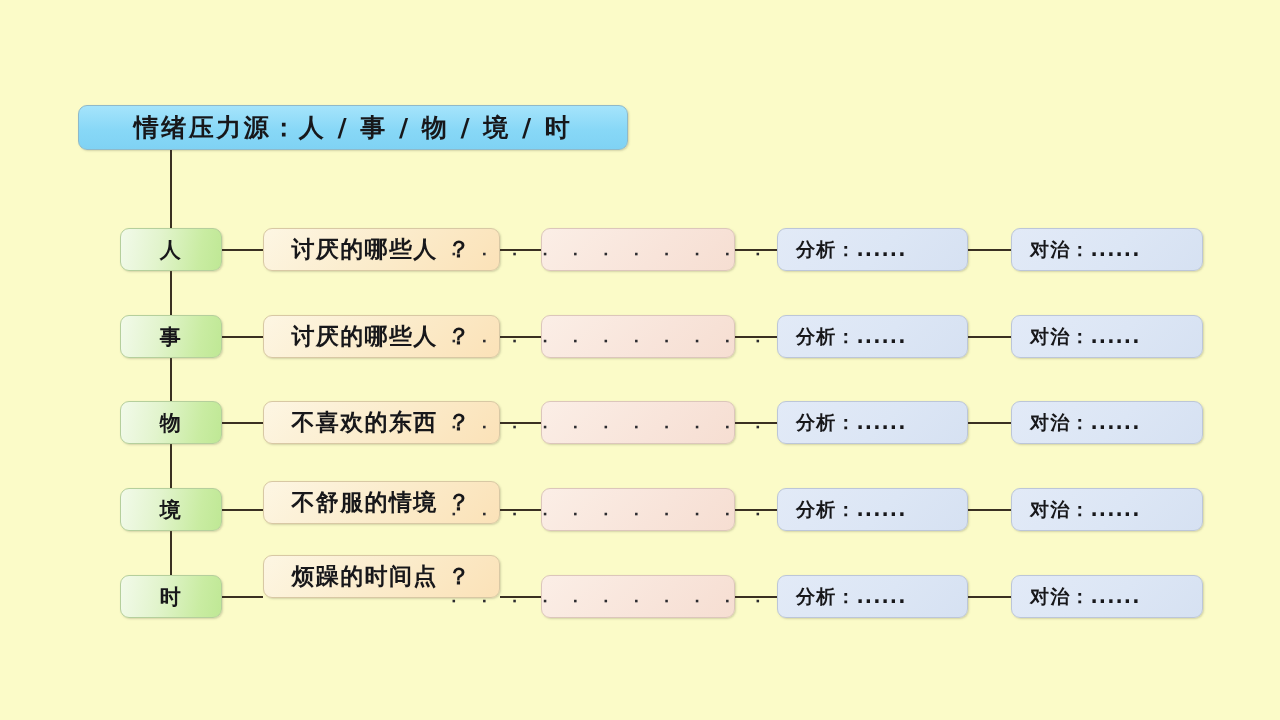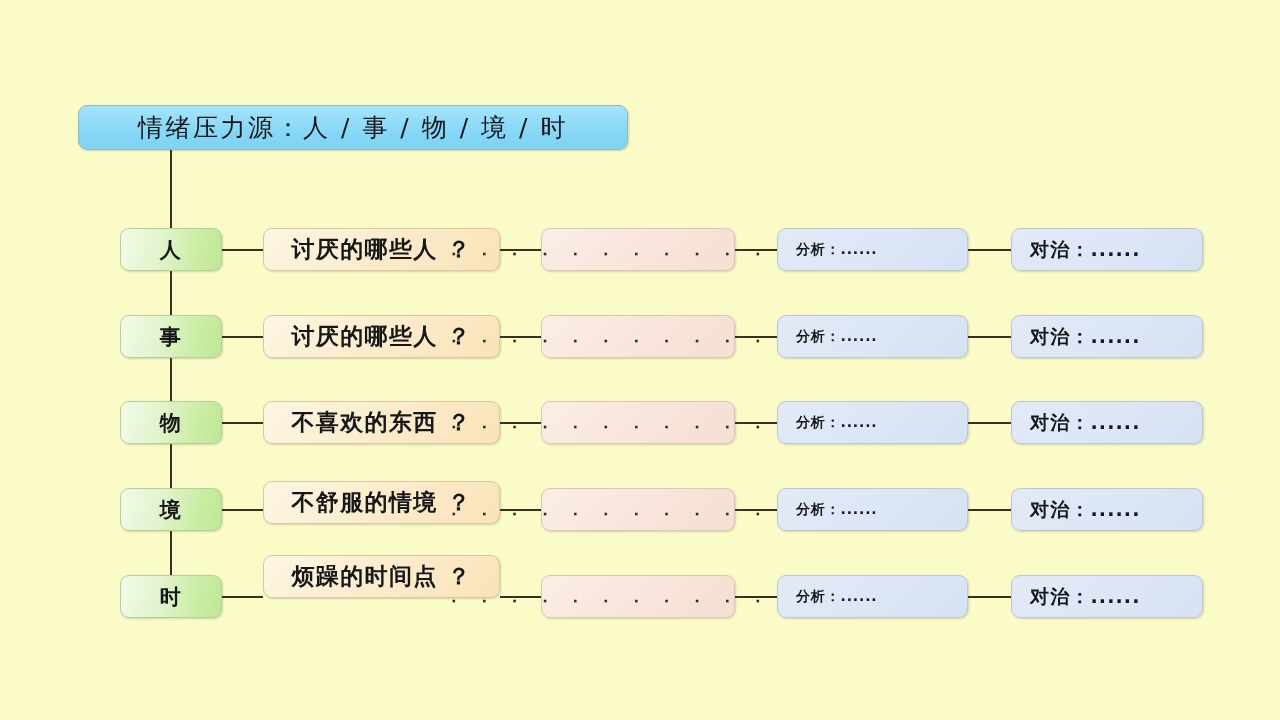--- a/index.html
+++ b/index.html
@@ -44,21 +44,21 @@
   
   .title-node {
     left: 78px;
     top: 105px;
     width: 550px;
     height: 45px;
     justify-content: center;
     background: linear-gradient(180deg, #a5e4fb 0%, #88d8f7 55%, #7fd2f4 100%);
     border-color: #8fb9c9;
     font-size: 25px;
-    font-weight: 400;
+    font-weight: 700;
     letter-spacing: 0.10em;
   }
 
   
   .cat-node {
     left: 120px;
     width: 102px;
     height: 43px;
     justify-content: center;
     background: linear-gradient(100deg, #f2faea 0%, #e2f4cd 38%, #c9ecA2 78%, #bfe895 100%);
@@ -90,41 +90,41 @@
     font-size: 17px;
     font-weight: 700;
     letter-spacing: 0.22em;
     color: #2b2b2f;
   }
 
   
   .an-node {
     left: 777px;
     width: 191px;
-    height: 43px;
-    justify-content: flex-start;
-    padding-left: 18px;
-    background: linear-gradient(135deg, #e2eaf7 0%, #dce6f5 55%, #d6e1f2 100%);
-    border-color: #bcc6d8;
-    font-size: 14px;
-    font-weight: 700;
-  }
-
-  
-  .rm-node {
-    left: 1011px;
-    width: 192px;
     height: 43px;
     justify-content: flex-start;
     padding-left: 18px;
     background: linear-gradient(135deg, #e2eaf7 0%, #dce6f5 55%, #d6e1f2 100%);
     border-color: #bcc6d8;
     font-size: 19px;
     font-weight: 700;
   }
+
+  
+  .rm-node {
+    left: 1011px;
+    width: 192px;
+    height: 43px;
+    justify-content: flex-start;
+    padding-left: 18px;
+    background: linear-gradient(135deg, #e2eaf7 0%, #dce6f5 55%, #d6e1f2 100%);
+    border-color: #bcc6d8;
+    font-size: 19px;
+    font-weight: 700;
+  }
 </style>
 </head>
 <body>
 
 <div id="canvas">
 
   <div class="node title-node">
     <span>情绪压力源：人 / 事 / 物 / 境 / 时</span>
   </div>
 

